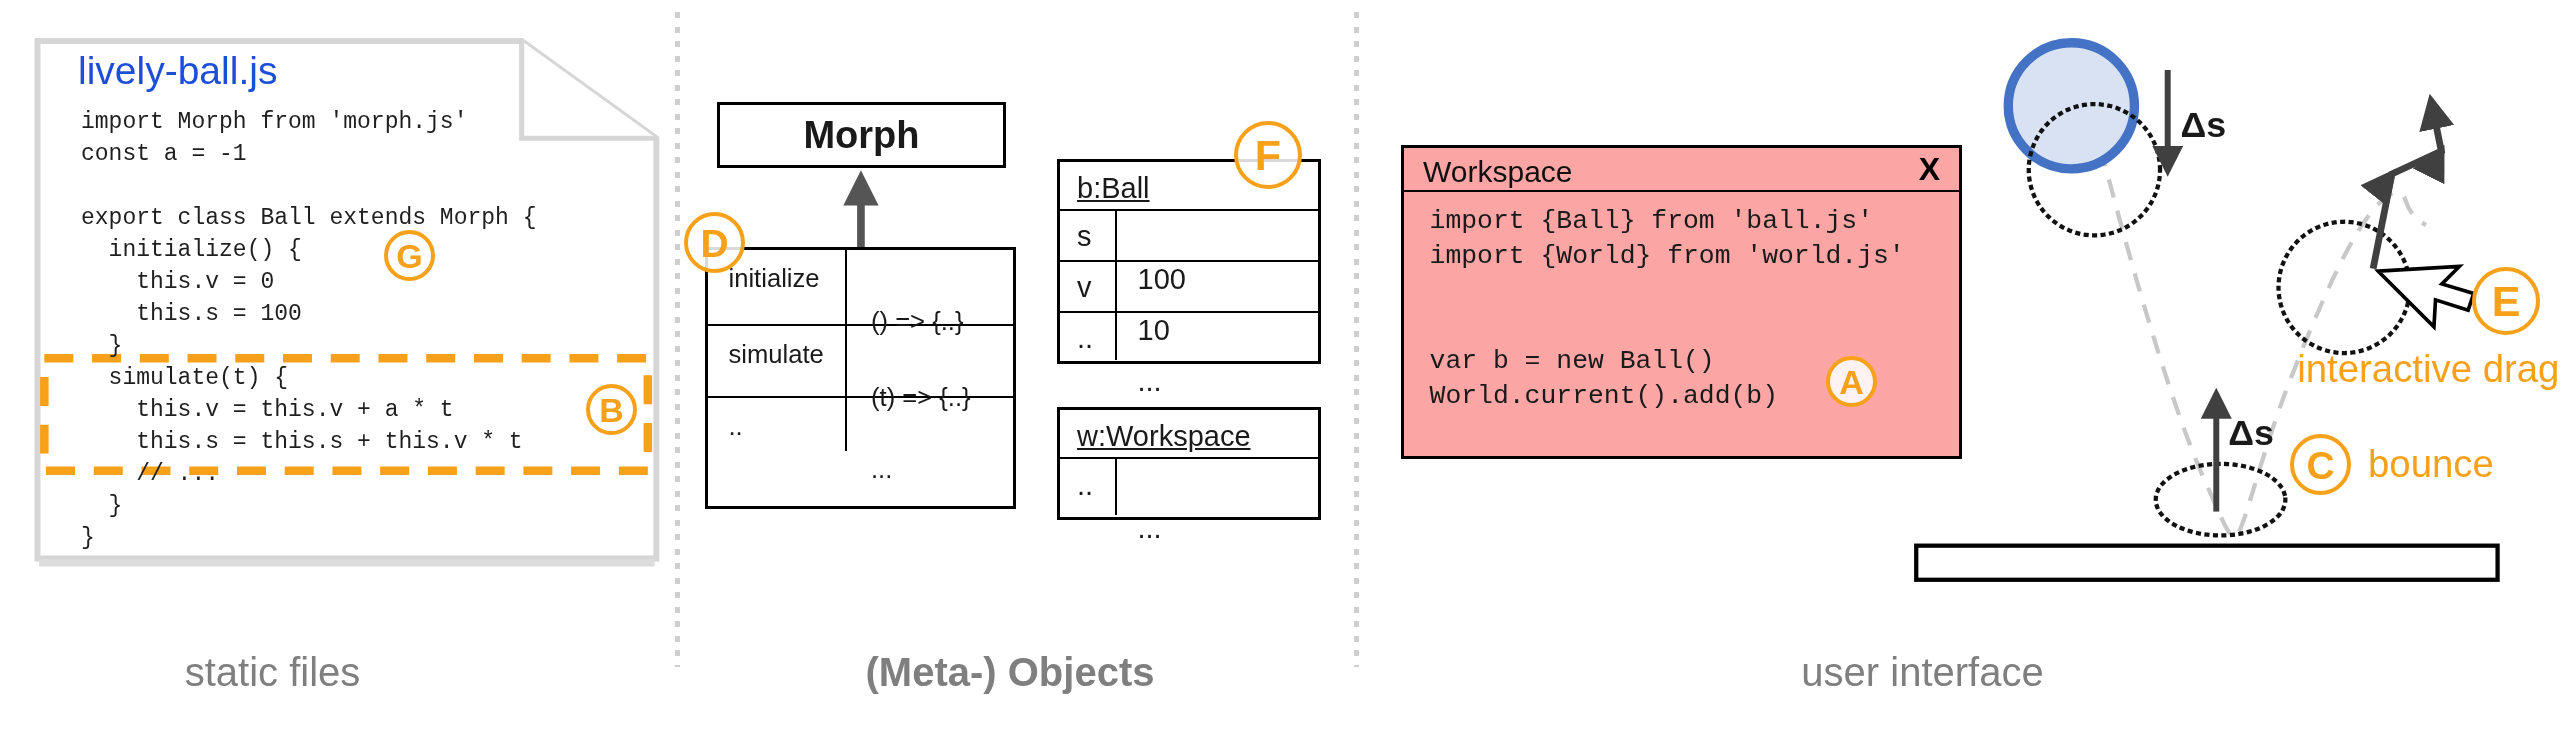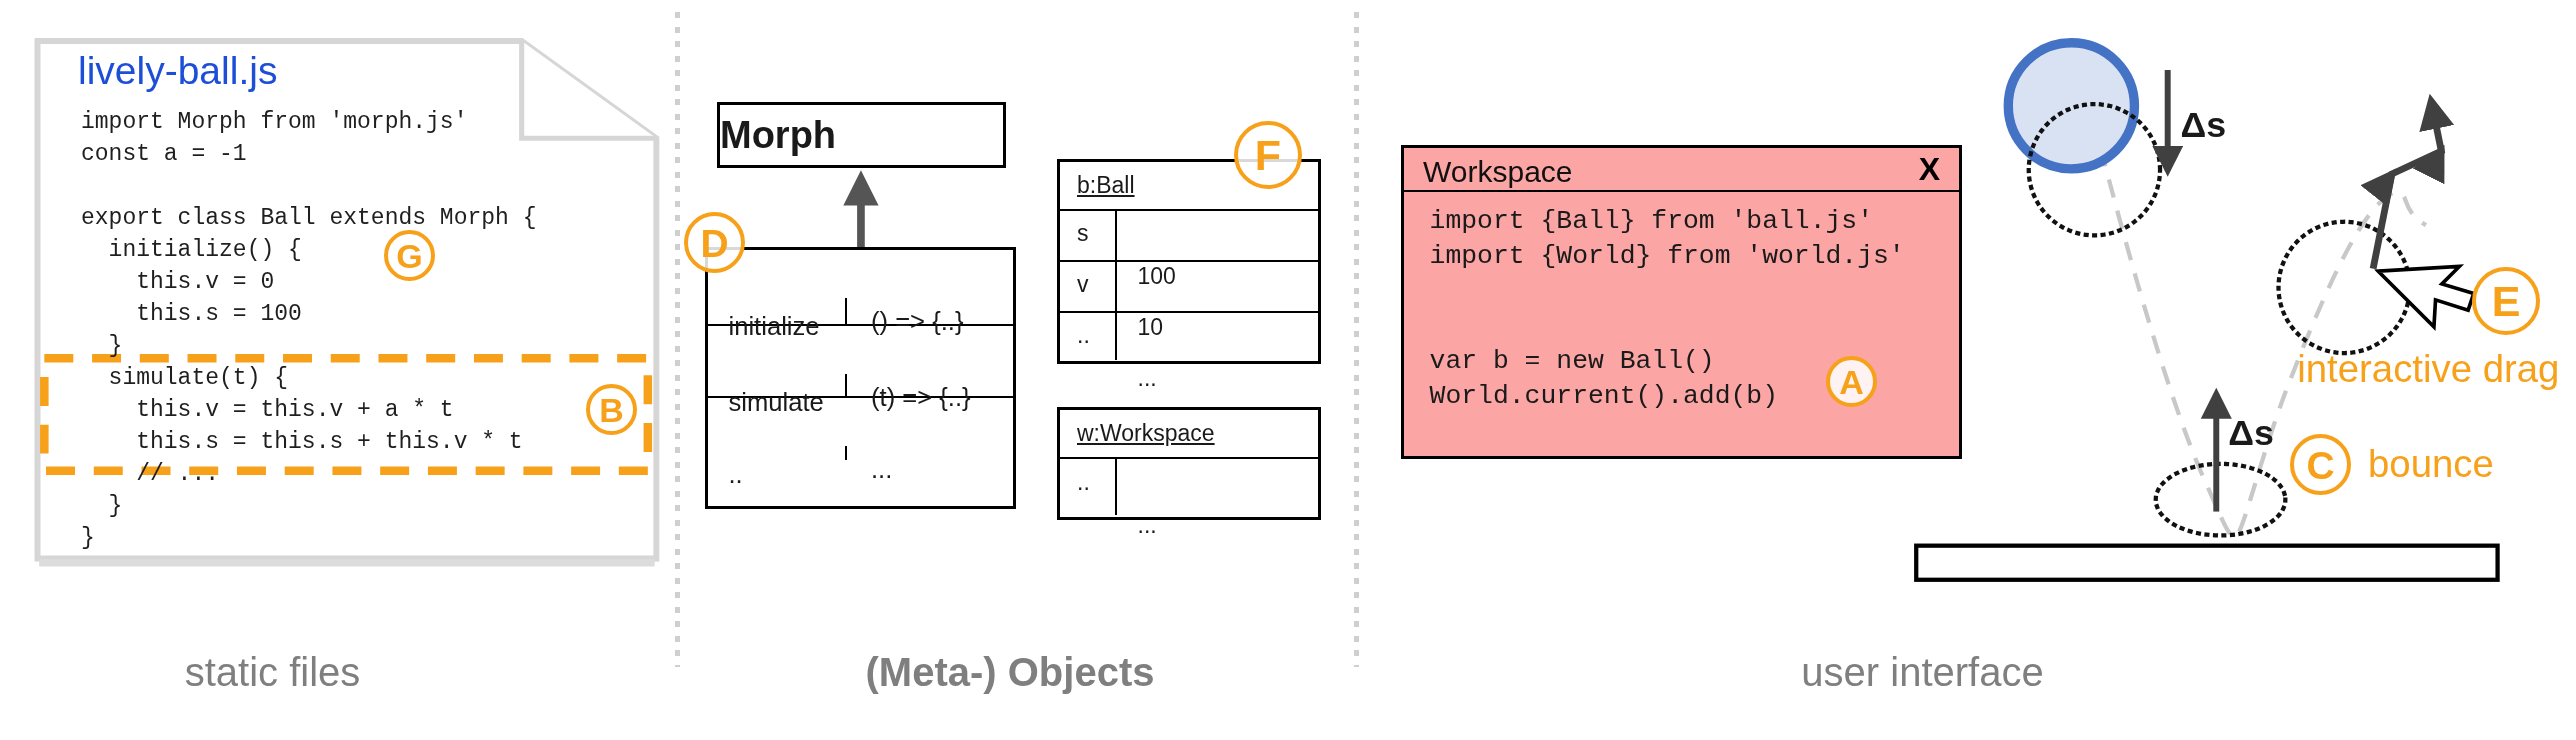--- a/index.html
+++ b/index.html
@@ -13,37 +13,37 @@
   
   .file-title{position:absolute;left:78px;top:49px;font-size:39px;color:#1d4ed8;}
   .file-code{position:absolute;left:81px;top:106px;margin:0;font-family:"Liberation Mono",monospace;
     font-size:23px;line-height:32px;color:#1f1f1f;white-space:pre;}
 
   
   .section-label{position:absolute;top:650px;font-size:40px;color:#7f7f7f;text-align:center;}
 
   
   .morph-box{position:absolute;left:717px;top:102px;width:289px;height:66px;border:3.4px solid #000;
-    box-sizing:border-box;display:flex;align-items:center;justify-content:flex-start;
+    box-sizing:border-box;display:flex;align-items:center;justify-content:center;
     font-size:38px;font-weight:bold;color:#1a1a1a;background:#fff;}
   .tbl{position:absolute;border:3.4px solid #000;box-sizing:border-box;background:#fff;font-size:25.6px;color:#1a1a1a;}
   .tbl .hdr{border-bottom:2.6px solid #000;box-sizing:border-box;}
   .tbl .row{display:flex;border-bottom:2.6px solid #000;box-sizing:border-box;}
   .tbl .row:last-child{border-bottom:none;}
   .tbl .c1{border-right:2.6px solid #000;box-sizing:border-box;flex:none;}
   .tbl .c2{flex:1;margin-top:43px;}
   .cls-ball{left:705px;top:247px;width:311px;height:262px;}
   .cls-ball .hdr{height:55px;display:flex;align-items:center;justify-content:center;
     font-size:36px;font-weight:bold;}
   .cls-ball .row{height:76px;}
   .cls-ball .row.r2{height:72px;}
   .cls-ball .row.r3{height:53px;}
-  .cls-ball .c1{width:139px;padding:13.6px 0 0 20.5px;margin-top:48px;}
+  .cls-ball .c1{width:139px;padding:13.6px 0 0 20.5px;}
   .cls-ball .c2{padding:13.6px 0 0 24px;}
-  .inst{font-size:23px;}
+  .inst{font-size:29px;}
   .inst .hdr{padding:10.2px 0 0 17px;}
   .inst .hdr span{text-decoration:underline;}
   .inst-ball{left:1057px;top:159px;width:264px;height:205px;}
   .inst-ball .hdr{height:49px;box-sizing:border-box;}
   .inst-ball .row{height:51px;}
   .inst-ball .row.r3{height:47px;}
   .inst-ball .c1{width:57px;padding:8.5px 0 0 17px;}
   .inst-ball .c2{padding:8.5px 0 0 20.5px;}
   .inst-ws{left:1057px;top:407px;width:264px;height:113px;}
   .inst-ws .hdr{height:49px;box-sizing:border-box;}

